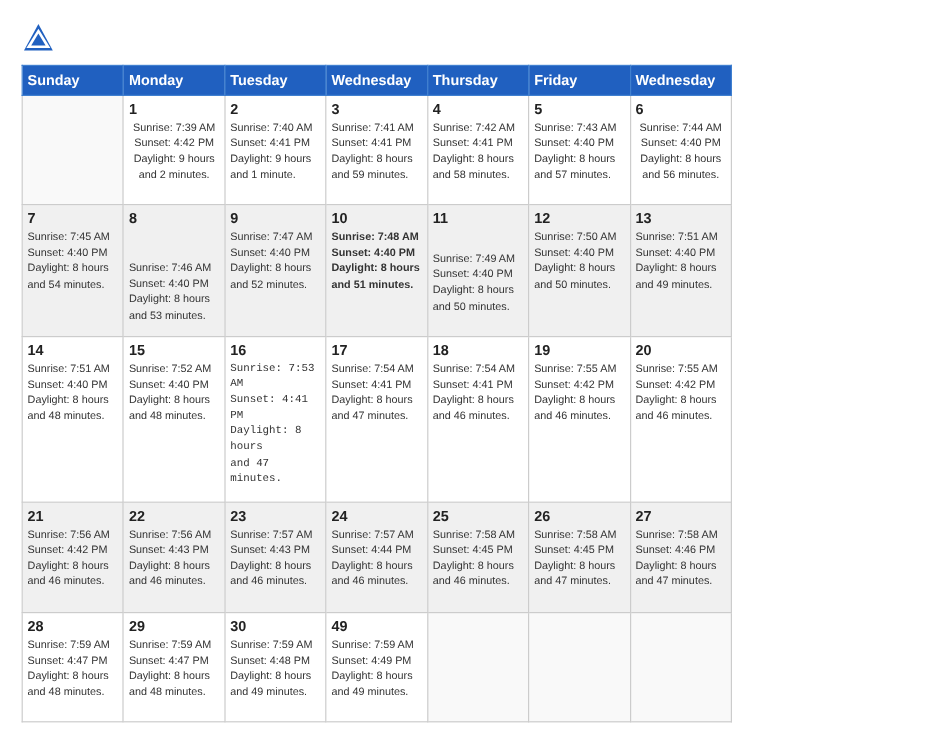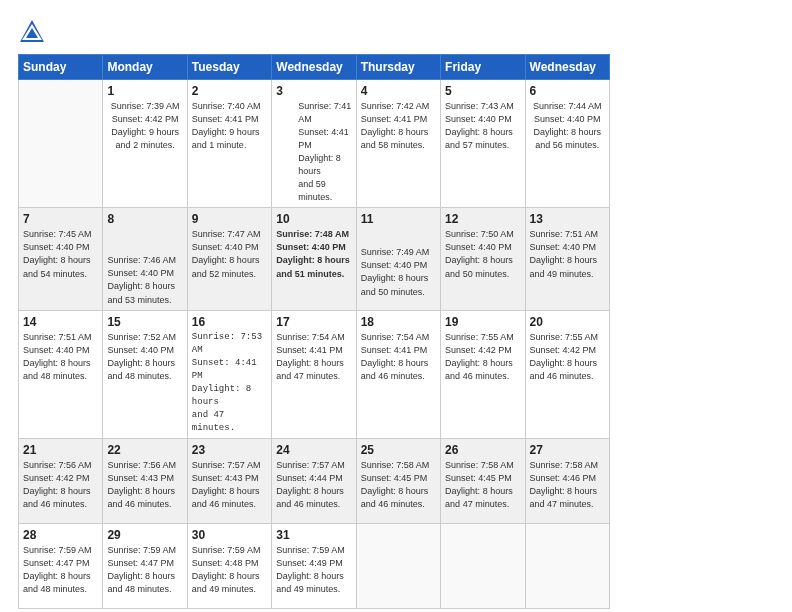--- a/index.html
+++ b/index.html
@@ -147,21 +147,21 @@
           </td>
           <td class="row-bg-light">
             <span class="day-num">2</span>
             <div class="day-info" style="white-space: pre-line;">Sunrise: 7:40 AM
 Sunset: 4:41 PM
 Daylight: 9 hours
 and 1 minute.</div>
           </td>
           <td class="row-bg-light">
             <span class="day-num">3</span>
-            <div class="day-info" style="white-space: pre-line; margin-left: 22px;">Sunrise: 7:41 AM
+            <div class="day-info" style="white-space: pre-line;">Sunrise: 7:41 AM
 Sunset: 4:41 PM
 Daylight: 8 hours
 and 59 minutes.</div>
           </td>
           <td class="row-bg-light">
             <span class="day-num">4</span>
             <div class="day-info" style="white-space: pre-line;">Sunrise: 7:42 AM
 Sunset: 4:41 PM
 Daylight: 8 hours
 and 58 minutes.</div>
@@ -350,21 +350,21 @@
 and 48 minutes.</div>
           </td>
           <td class="row-bg-light">
             <span class="day-num">30</span>
             <div class="day-info" style="white-space: pre-line;">Sunrise: 7:59 AM
 Sunset: 4:48 PM
 Daylight: 8 hours
 and 49 minutes.</div>
           </td>
           <td class="row-bg-light">
-            <span class="day-num">31</span>
+            <span class="day-num">49</span>
             <div class="day-info" style="white-space: pre-line;">Sunrise: 7:59 AM
 Sunset: 4:49 PM
 Daylight: 8 hours
 and 49 minutes.</div>
           </td>
           <td class="row-bg-light empty"></td>
           <td class="row-bg-light empty"></td>
           <td class="row-bg-light empty"></td>
         </tr>
       </tbody>

